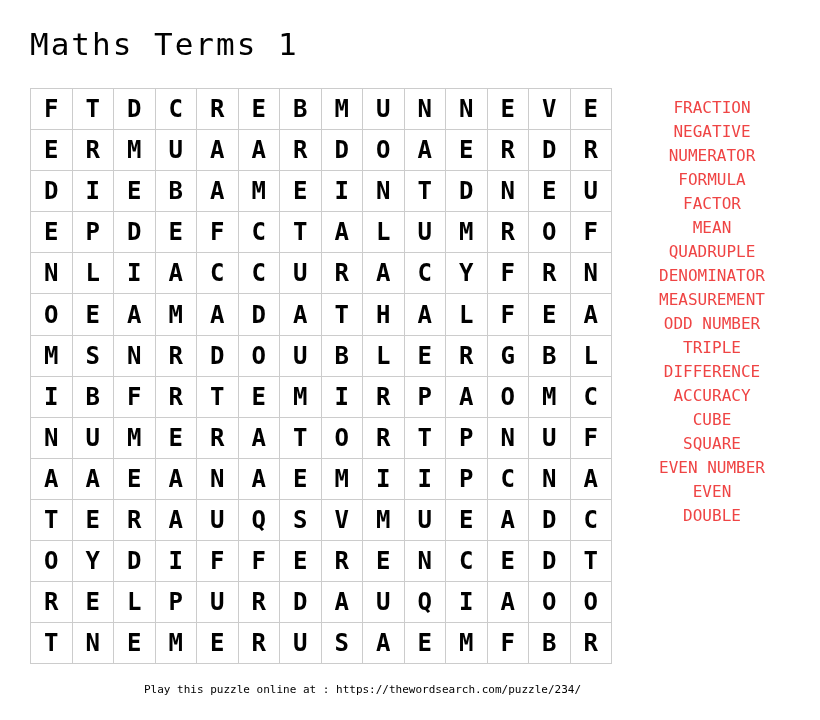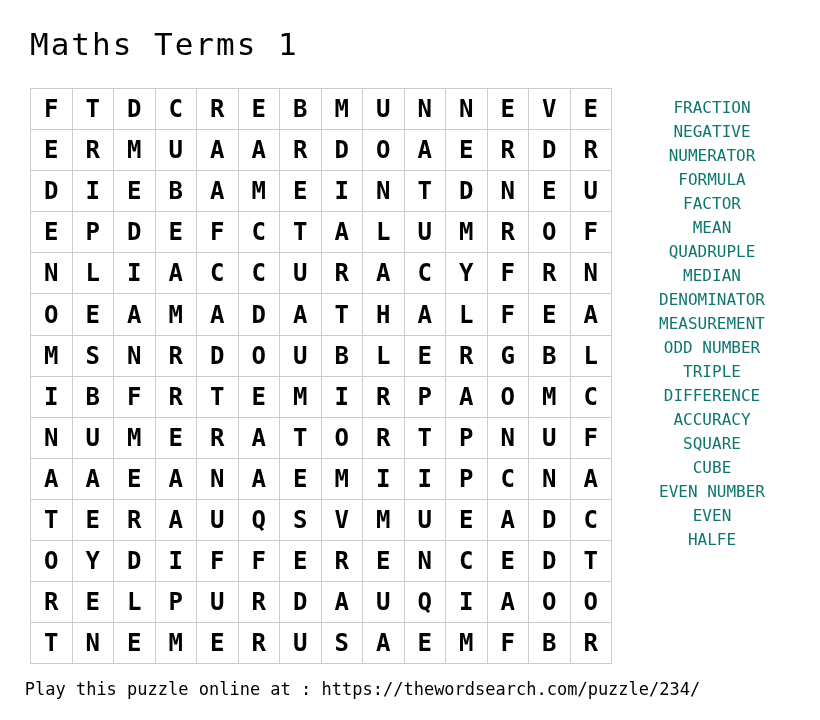--- a/index.html
+++ b/index.html
@@ -54,29 +54,29 @@
     position: absolute;
     left: 612px;
     top: 96px;
     width: 200px;
     text-align: center;
   }
   .word {
     font-size: 16px;
     line-height: 24px;
     white-space: nowrap;
-    color: #0f766e;
+    color: #ef4444;
   }
   .footer {
     position: absolute;
     left: 0;
     top: 681px;
     width: 725px;
     text-align: center;
-    font-size: 17px;
+    font-size: 11px;
     line-height: 17px;
     color: #000;
     white-space: nowrap;
   }
 </style>
 </head>
 <body style="--grid-border: #cccccc; background: rgb(255, 255, 255); color: rgb(0, 0, 0);">
 
 <h1 class="title">Maths Terms 1</h1>
 
@@ -280,27 +280,26 @@
   </div>
 
 <div class="words" id="words">
     <div class="word">FRACTION</div>
     <div class="word">NEGATIVE</div>
     <div class="word">NUMERATOR</div>
     <div class="word">FORMULA</div>
     <div class="word">FACTOR</div>
     <div class="word">MEAN</div>
     <div class="word">QUADRUPLE</div>
-    <div class="word">MEDIAN</div>
     <div class="word">DENOMINATOR</div>
     <div class="word">MEASUREMENT</div>
     <div class="word">ODD NUMBER</div>
     <div class="word">TRIPLE</div>
     <div class="word">DIFFERENCE</div>
     <div class="word">ACCURACY</div>
+    <div class="word">CUBE</div>
     <div class="word">SQUARE</div>
-    <div class="word">CUBE</div>
     <div class="word">EVEN NUMBER</div>
     <div class="word">EVEN</div>
-    <div class="word">HALFE</div>
+    <div class="word">DOUBLE</div>
   </div>
 
 <div class="footer">Play this puzzle online at : https://thewordsearch.com/puzzle/234/</div>
 
 </body></html>

